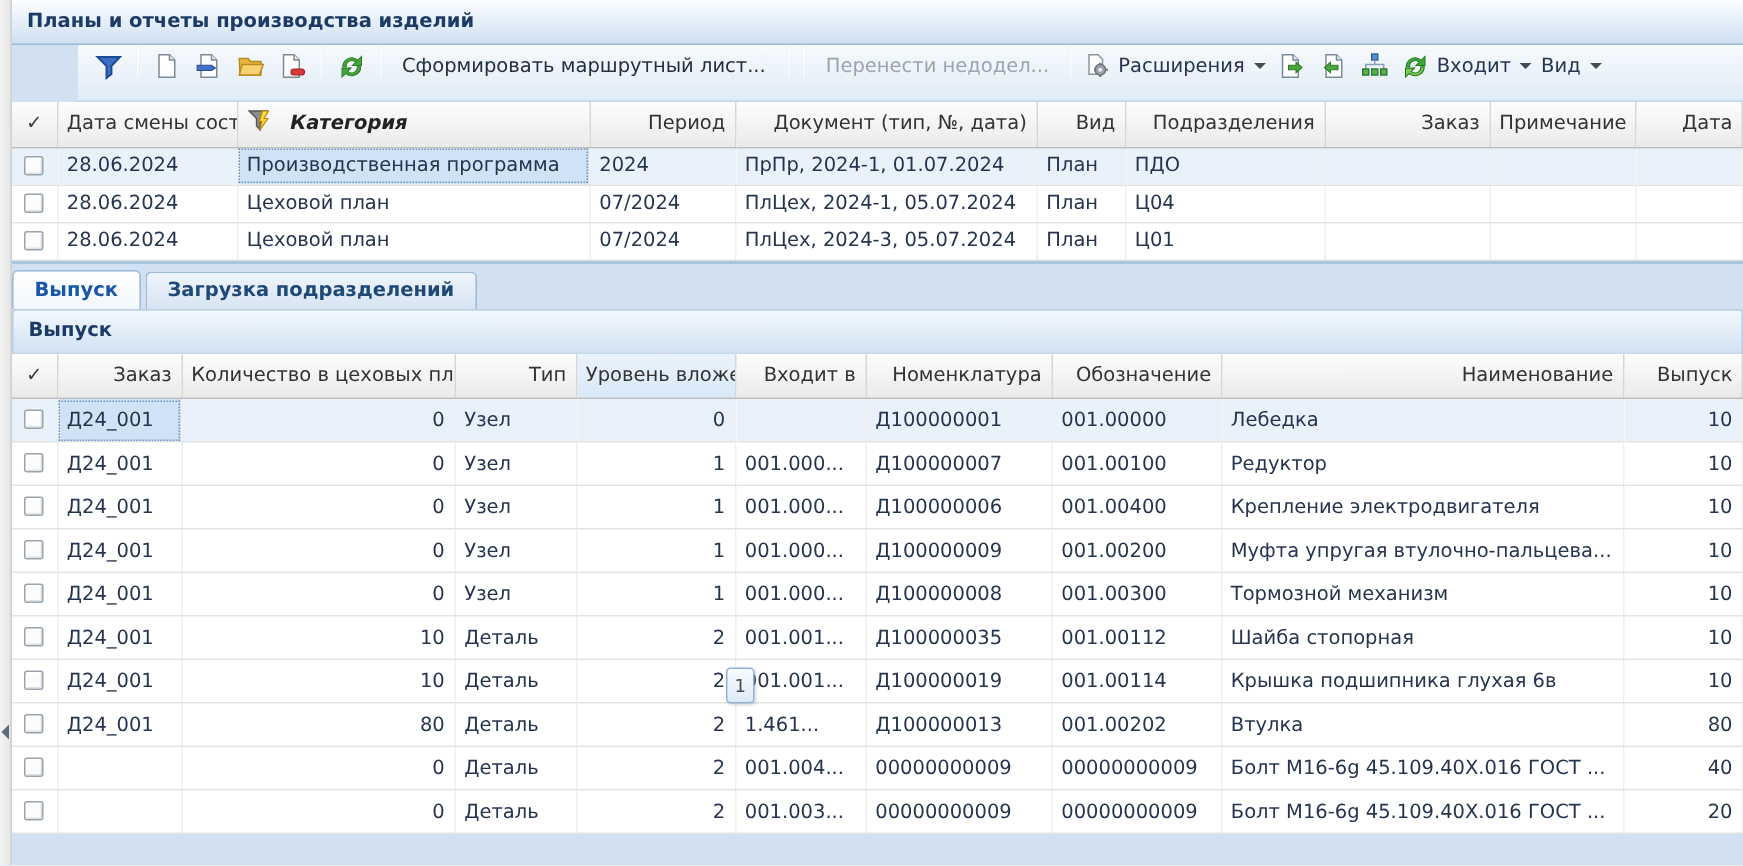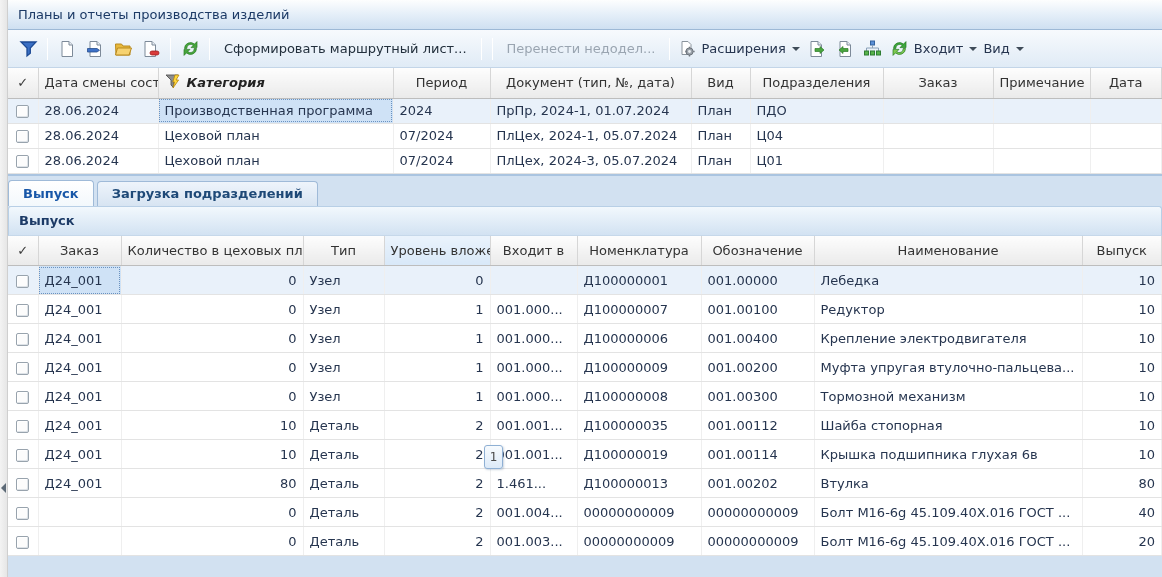--- a/index.html
+++ b/index.html
@@ -15,44 +15,44 @@
     background:linear-gradient(90deg,#f3f3f3,#e6e6e6); border-right:1px solid #cfcfcf; z-index:5; }
   .collapse-arrow { position:absolute; left:1px; top:483px; width:0; height:0;
     border-top:5px solid transparent; border-bottom:5px solid transparent; border-right:5px solid #5d6a77; }
 
   .content { position:absolute; left:8px; top:0; width:1154px; }
 
   
   .title-bar { height:30px; display:flex; align-items:center; padding:0 10px;
     background:linear-gradient(#fdfefe 0%,#e7f0f9 45%,#cfe0f1 100%);
     border-bottom:1px solid #9db9d6; }
-  .title-bar .t { font-weight:normal; color:#1c3a66; }
-
-  
-  .toolbar { height:38px; display:flex; align-items:center; padding:0 6px;
-    background:linear-gradient(#f7fafd,#e0ebf6); border-bottom:1px solid #c3d5e8; }
+  .title-bar .t { font-weight:bold; color:#1c3a66; }
+
+  
+  .toolbar { height:38px; display:flex; padding:0 6px;
+    background:linear-gradient(#f7fafd,#e0ebf6); border-bottom:1px solid #c3d5e8;margin-left:44px; }
   .tb-btn { display:flex; align-items:center; justify-content:center; height:28px; min-width:28px;
     padding:0 3px; border-radius:3px; cursor:pointer; }
   .tb-text { padding:0 9px; color:#23303d; white-space:nowrap; }
   .tb-text.disabled { color:#9aa5b1; }
   .tb-sep { width:1px; height:22px; background:#bed0e2; border-right:1px solid #fff; margin:0 5px; }
   .caret { display:inline-block; margin-left:6px; width:0; height:0;
     border-left:4px solid transparent; border-right:4px solid transparent; border-top:4px solid #3f4c59; }
   .tb-btn svg { display:block; }
   .icon-gap { margin-right:5px; }
 
   
   table { border-collapse:collapse; table-layout:fixed; width:1154px; background:#fff; }
   th, td { overflow:hidden; white-space:nowrap; text-overflow:clip; padding:0 6px; }
-  thead th { height:30px; font-weight:normal; text-align:center; color:#333;
+  thead th { height:30px; font-weight:normal; text-align:right; color:#333;
     background:linear-gradient(#fdfdfd,#eaeaea);
     border-right:1px solid #d6d6d6; border-bottom:1px solid #bdbdbd; }
   thead th.tint { background:linear-gradient(#eaf3fc,#d8e8f8); }
   thead th.cat { font-weight:bold; font-style:italic; color:#222; }
-  thead th .hflex { display:flex; align-items:center; gap:5px; }
+  thead th .hflex { display:flex; align-items:center; gap:12px; }
   tbody td { border-right:1px solid #efefef; border-bottom:1px solid #e3e3e3; }
   #plans-table tbody td { height:25px; }
   #out-table tbody td { height:29px; }
   td.c-check, th.c-check { text-align:center; padding:0; }
   th.c-check { color:#3c3c3c; }
   .cb { display:inline-block; width:13px; height:13px; vertical-align:middle;
     background:#fcfcfc; border:1px solid #98a3ad; border-radius:2px;
     box-shadow:inset 1px 1px 0 #ffffff, inset -1px -1px 0 #dde2e7; }
   .sel-row td { background:#e9f1fa; }
   td.sel-cell { background:#cfe2f6 !important; outline:1px dotted #6a92c0; outline-offset:-2px; }

